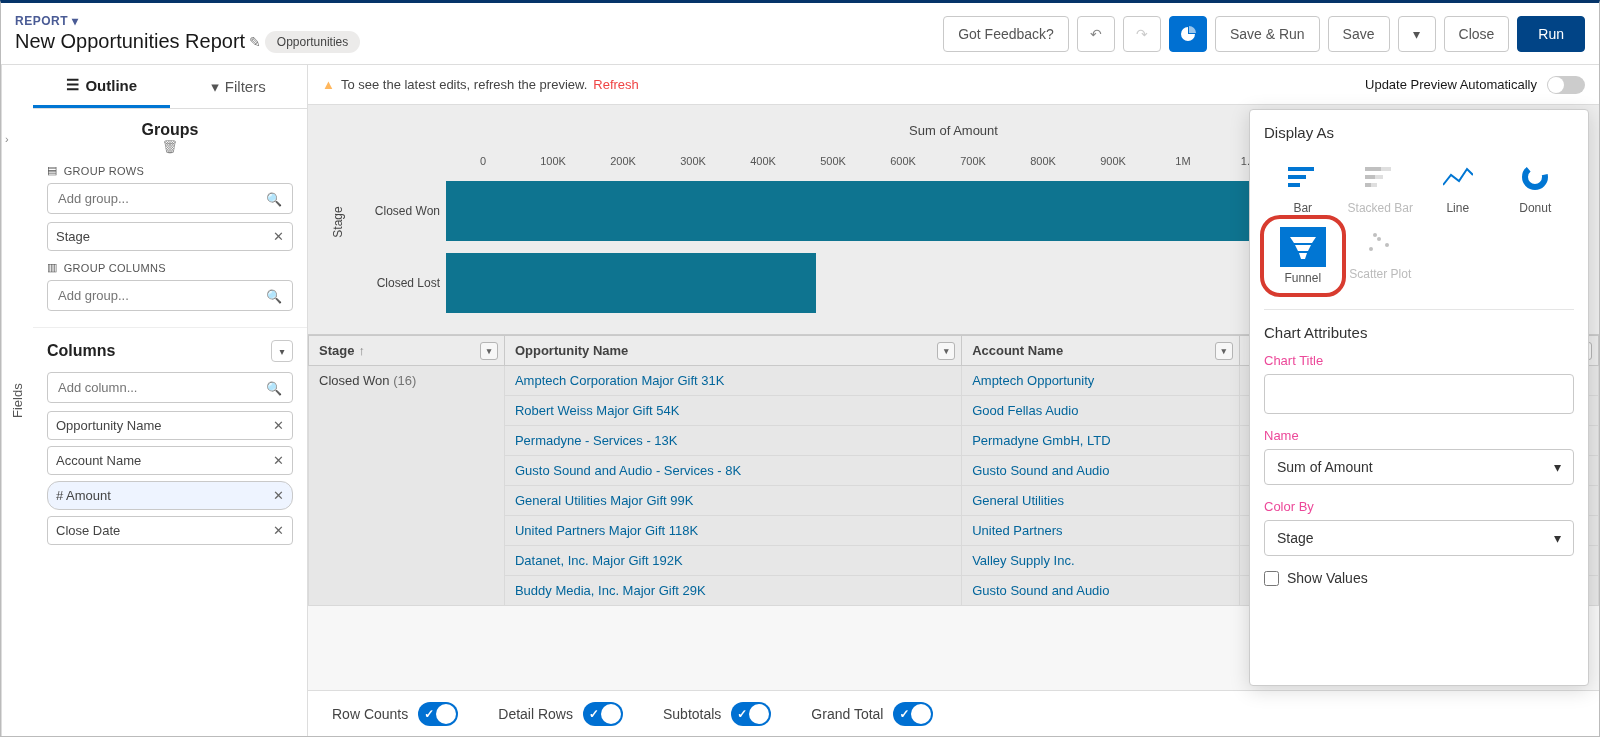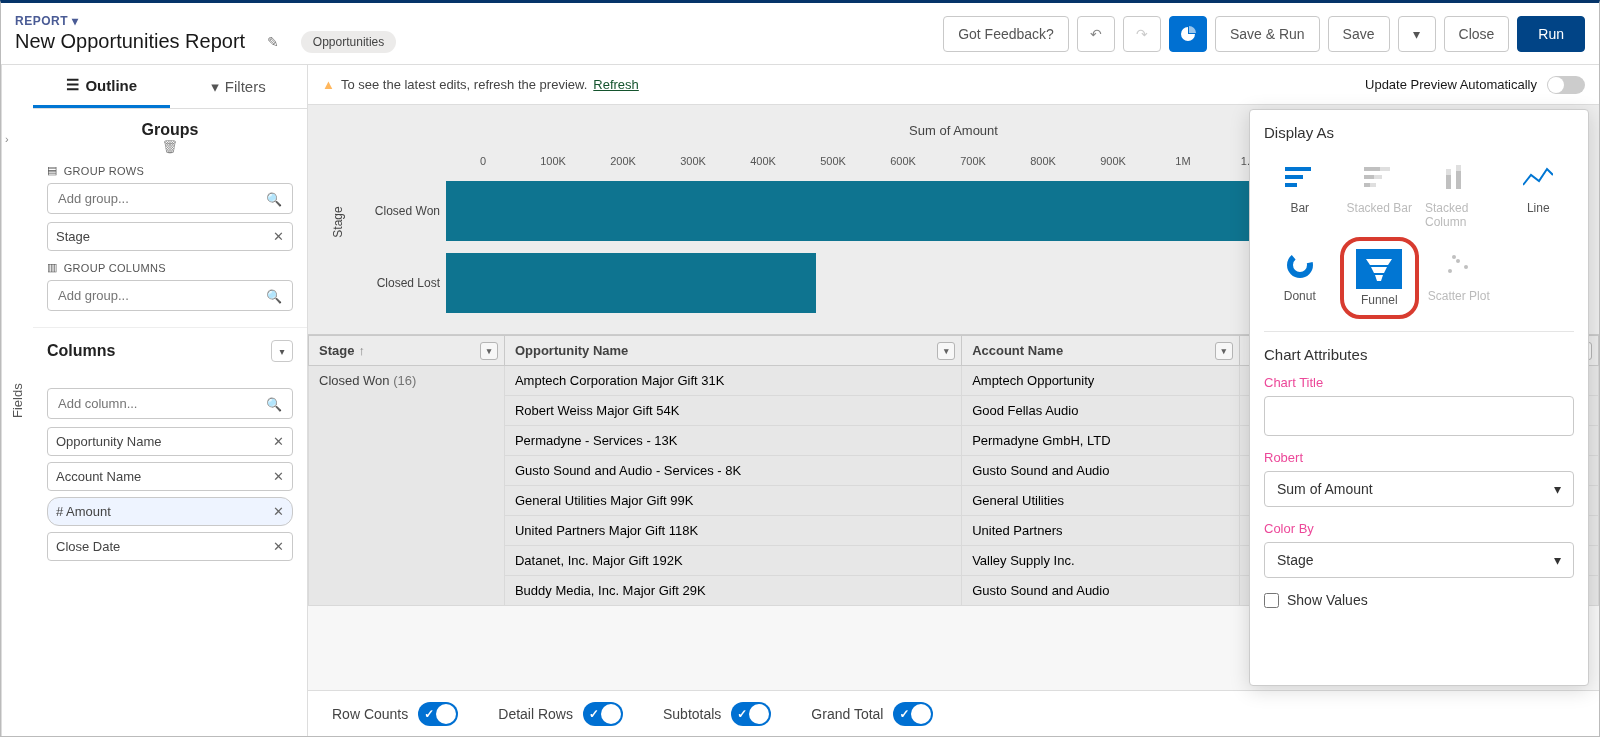--- a/index.html
+++ b/index.html
@@ -1,20 +1,20 @@
 <!DOCTYPE html>
 <html><head>
 <meta charset="utf-8">
 <style>
 * { box-sizing: border-box; margin: 0; padding: 0; }
 body { font-family: -apple-system, BlinkMacSystemFont, "Segoe UI", Arial, sans-serif; font-size: 13px; color: #181818; background: #fff; width: 1600px; height: 737px; overflow: hidden; border: 1px solid #bbb; border-top: 3px solid #053469;}
 .header { display: flex; align-items: center; padding: 8px 14px; border-bottom: 1px solid #ddd; height: 62px;}
 .hdr-left { flex: 1; }
 .report-type { color: #4a5b95; font-weight: 700; font-size: 12px; letter-spacing: .5px; display:flex; align-items:center; gap:4px;}
-.title-row { display: flex; align-items: center; gap: 22px; margin-top:2px;}
+.title-row { display: flex; align-items: center; gap: 4px; margin-top:2px;}
 .title { font-size: 20px; font-weight: 400; }
 .edit-icon { color:#777; font-size:14px;}
 .tag { background:#ecebea; border-radius:14px; padding:4px 12px; font-size:12px; color:#444;}
 .hdr-right { display:flex; gap:8px; align-items:center;}
 .btn { border:1px solid #c9c9c9; background:#fff; border-radius:4px; padding:8px 14px; font-size:14px; color:#555; cursor:pointer; display:inline-flex; align-items:center; gap:4px; height:36px;}
 .btn-run { background:#014486; color:#fff; border-color:#014486; padding:8px 20px;}
 .btn-caret { width:38px; justify-content:center; padding:8px 4px;}
 .btn-chart { background:#0070d2; color:#fff; border-color:#0070d2; width:38px; justify-content:center; padding:8px 4px;}
 .btn-undo { color:#888; width:38px; justify-content:center; padding:8px 4px;}
 
@@ -37,21 +37,21 @@
 .chip { display:flex; justify-content:space-between; align-items:center; border:1px solid #c9c9c9; border-radius:4px; padding:6px 8px; font-size:13px; color:#444; margin-bottom:6px; background:#fff;}
 .chip .x { color:#666; cursor:pointer;}
 .chip.highlight { background:#eef4ff;border-radius:12px;}
 .cols-hd { display:flex; justify-content:space-between; align-items:center;}
 .dd-btn { border:1px solid #c9c9c9; border-radius:4px; width:22px; height:22px; display:flex; align-items:center; justify-content:center; color:#555; font-size:10px;}
 
 .main { flex:1; display:flex; flex-direction:column; position:relative;}
 .refresh-bar { height:40px; display:flex; align-items:center; justify-content:space-between; padding:0 14px; border-bottom:1px solid #ddd; font-size:13px;}
 .refresh-left { display:flex; align-items:center; gap:6px; color:#444;}
 .warn { color:#ffb75d;}
-.refresh-link { color:#14532d; cursor:pointer;text-decoration:underline;}
+.refresh-link { color:#ef4444; cursor:pointer;}
 .auto-row { display:flex; align-items:center; gap:10px;}
 .toggle-pill { width:38px; height:18px; background:#ccc; border-radius:10px; position:relative;}
 .toggle-pill::after { content:""; width:16px; height:16px; border-radius:50%; background:#fff; position:absolute; top:1px; left:1px;}
 
 .chart-area { background:#ededed; height:230px; position:relative; overflow:hidden; border-bottom:1px solid #ccc;}
 .gear-btn { position:absolute; right:12px; top:12px; width:38px; height:38px; border:3px solid #d83b2f; border-radius:10px; background:#fff; display:flex; align-items:center; justify-content:center; color:#555; z-index:5;}
 .chart-inner { padding:20px 0 10px 60px; position:relative;}
 .chart-title { position:absolute; left:50%; transform:translateX(-50%); top:18px; font-size:13px; color:#444;}
 .y-label { position:absolute; left:14px; top:110px; transform:rotate(-90deg); font-size:12px; color:#444;}
 .x-axis { display:flex; gap:0; margin:30px 0 0 80px; font-size:11px; color:#555;}
@@ -60,34 +60,34 @@
 .bar-row { display:flex; align-items:center; margin-bottom:12px; height:60px;}
 .bar-lbl { width:78px; text-align:right; padding-right:6px; font-size:12px; color:#444;}
 .bar { height:60px; background:#0e7490;}
 
 .table-wrap { flex:1; overflow:hidden; position:relative;}
 table { width:100%; border-collapse:collapse; font-size:13px;}
 th { background:#f4f4f4; border:1px solid #d0d0d0; padding:7px 10px; text-align:left; font-weight:600; color:#444; position:relative;}
 th .sort-ic { margin-left:4px; color:#888;}
 th .dd { position:absolute; right:6px; top:50%; transform:translateY(-50%); width:18px; height:18px; border:1px solid #bbb; border-radius:3px; display:flex; align-items:center; justify-content:center; font-size:9px; color:#666; background:#fff;}
 td { border:1px solid #e0e0e0; padding:7px 10px; background:#efefef; color:#444;}
-td.link { color:#000000; cursor:pointer;}
+td.link { color:#0369a1; cursor:pointer;}
 td.num { text-align:right;}
 .overlay { position:absolute; inset:0; background:rgba(0,0,0,0.03);}
 
 .footer-tog { position:absolute; bottom:0; left:0; right:0; height:46px; background:#fff; border-top:1px solid #ddd; display:flex; align-items:center; gap:40px; padding:18px 24px;}
 .tog-item { display:flex; align-items:center; gap:10px; font-size:14px; color:#444;}
 .tog { width:40px; height:24px; background:#0070d2; border-radius:12px; position:relative; display:flex; align-items:center;}
 .tog::before { content:"✓"; color:#fff; font-size:12px; margin-left:6px; font-weight:700;}
 .tog::after { content:""; width:20px; height:20px; border-radius:50%; background:#fff; position:absolute; right:2px; top:2px;}
 
 .panel { position:absolute; right:10px; top:44px; bottom:50px; width:340px; background:#fff; border:1px solid #ccc; border-radius:4px; box-shadow:0 4px 20px rgba(0,0,0,0.15); z-index:20; padding:14px; overflow-y:auto;}
 .panel::before { content:""; position:absolute; top:-8px; right:22px; width:14px; height:14px; background:#fff; border-left:1px solid #ccc; border-top:1px solid #ccc; transform:rotate(45deg);}
 .panel h4 { font-size:15px; font-weight:400; color:#333; margin-bottom:12px;}
-.chart-grid { display:grid; grid-template-columns:repeat(4,1fr); gap:8px; margin-bottom:16px;}
+.chart-grid { display:grid; grid-template-columns:repeat(4,1fr); gap:0; margin-bottom:16px;}
 .ct { display:flex; flex-direction:column; align-items:center; gap:4px; padding:4px 2px; cursor:pointer; border-radius:6px;}
 .ct .ic { width:46px; height:40px; display:flex; align-items:center; justify-content:center; color:#0176d3;}
 .ct.dis .ic { color:#c0c0c0;}
 .ct.dis .lbl { color:#bbb;}
 .ct .lbl { font-size:12px; color:#555;}
 .ct.hl { outline:4px solid #d83b2f; border-radius:16px; padding:8px 4px;}
 hr { border:none; border-top:1px solid #e5e5e5; margin:4px 0 14px;}
 .fld-lbl { font-size:13px; color:#ec4899; margin-bottom:6px;}
 .sel-box { border:1px solid #c9c9c9; border-radius:4px; padding:9px 12px; display:flex; justify-content:space-between; align-items:center; font-size:14px; color:#333; margin-bottom:14px;}
 .sel-box.empty { height:40px;}
@@ -168,21 +168,21 @@
         <span>▥</span>
         <span>GROUP COLUMNS</span>
       </div>
       <div class="input-wrap">
         <input placeholder="Add group..." style="">
         <span class="srch">🔍</span>
       </div>
     </div>
 
     <div class="sect" style="border-bottom:none">
-      <div class="cols-hd" style="margin-bottom:26px">
+      <div class="cols-hd" style="margin-bottom:10px">
         <span class="sect-title">Columns</span>
         <span class="dd-btn">▾</span>
       </div>
       <div class="input-wrap">
         <input placeholder="Add column..." style="">
         <span class="srch">🔍</span>
       </div>
       <div class="chip">
           <span>Opportunity Name</span>
           <span class="x">✕</span>
@@ -353,31 +353,20 @@
                 <rect y="2" width="16" height="4" fill="currentColor"></rect>
                 <rect x="16" y="2" width="10" height="4" fill="currentColor" opacity=".5"></rect>
                 <rect y="10" width="10" height="4" fill="currentColor"></rect>
                 <rect x="10" y="10" width="8" height="4" fill="currentColor" opacity=".5"></rect>
                 <rect y="18" width="6" height="4" fill="currentColor"></rect>
                 <rect x="6" y="18" width="6" height="4" fill="currentColor" opacity=".5"></rect>
               </svg>
             </div>
           <div class="lbl">Stacked Bar</div>
         </div>
-        <div class="ct dis">
-          <div class="ic">
-              <svg width="30" height="24">
-                <rect x="2" y="10" width="5" height="14" fill="currentColor"></rect>
-                <rect x="2" y="4" width="5" height="6" fill="currentColor" opacity=".5"></rect>
-                <rect x="12" y="6" width="5" height="18" fill="currentColor"></rect>
-                <rect x="12" y="0" width="5" height="6" fill="currentColor" opacity=".5"></rect>
-              </svg>
-            </div>
-          <div class="lbl">Stacked Column</div>
-        </div>
         <div class="ct">
           <div class="ic">
               <svg width="30" height="24">
                 <polyline points="0,20 8,10 16,16 24,4 30,10" stroke="currentColor" stroke-width="2" fill="none"></polyline>
               </svg>
             </div>
           <div class="lbl">Line</div>
         </div>
         <div class="ct">
           <div class="ic">
@@ -406,21 +395,21 @@
                 <circle cx="10" cy="4" r="2" fill="currentColor"></circle>
               </svg>
             </div>
           <div class="lbl">Scatter Plot</div>
         </div>
       </div>
       <hr>
       <h4>Chart Attributes</h4>
       <div class="fld-lbl">Chart Title</div>
       <div class="sel-box empty"></div>
-      <div class="fld-lbl">Robert</div>
+      <div class="fld-lbl">Name</div>
       <div class="sel-box">
           <span>Sum of Amount</span>
           <span>▾</span>
         </div>
       <div class="fld-lbl">Color By</div>
       <div class="sel-box">
           <span>Stage</span>
           <span>▾</span>
         </div>
       <div class="chk-row">

